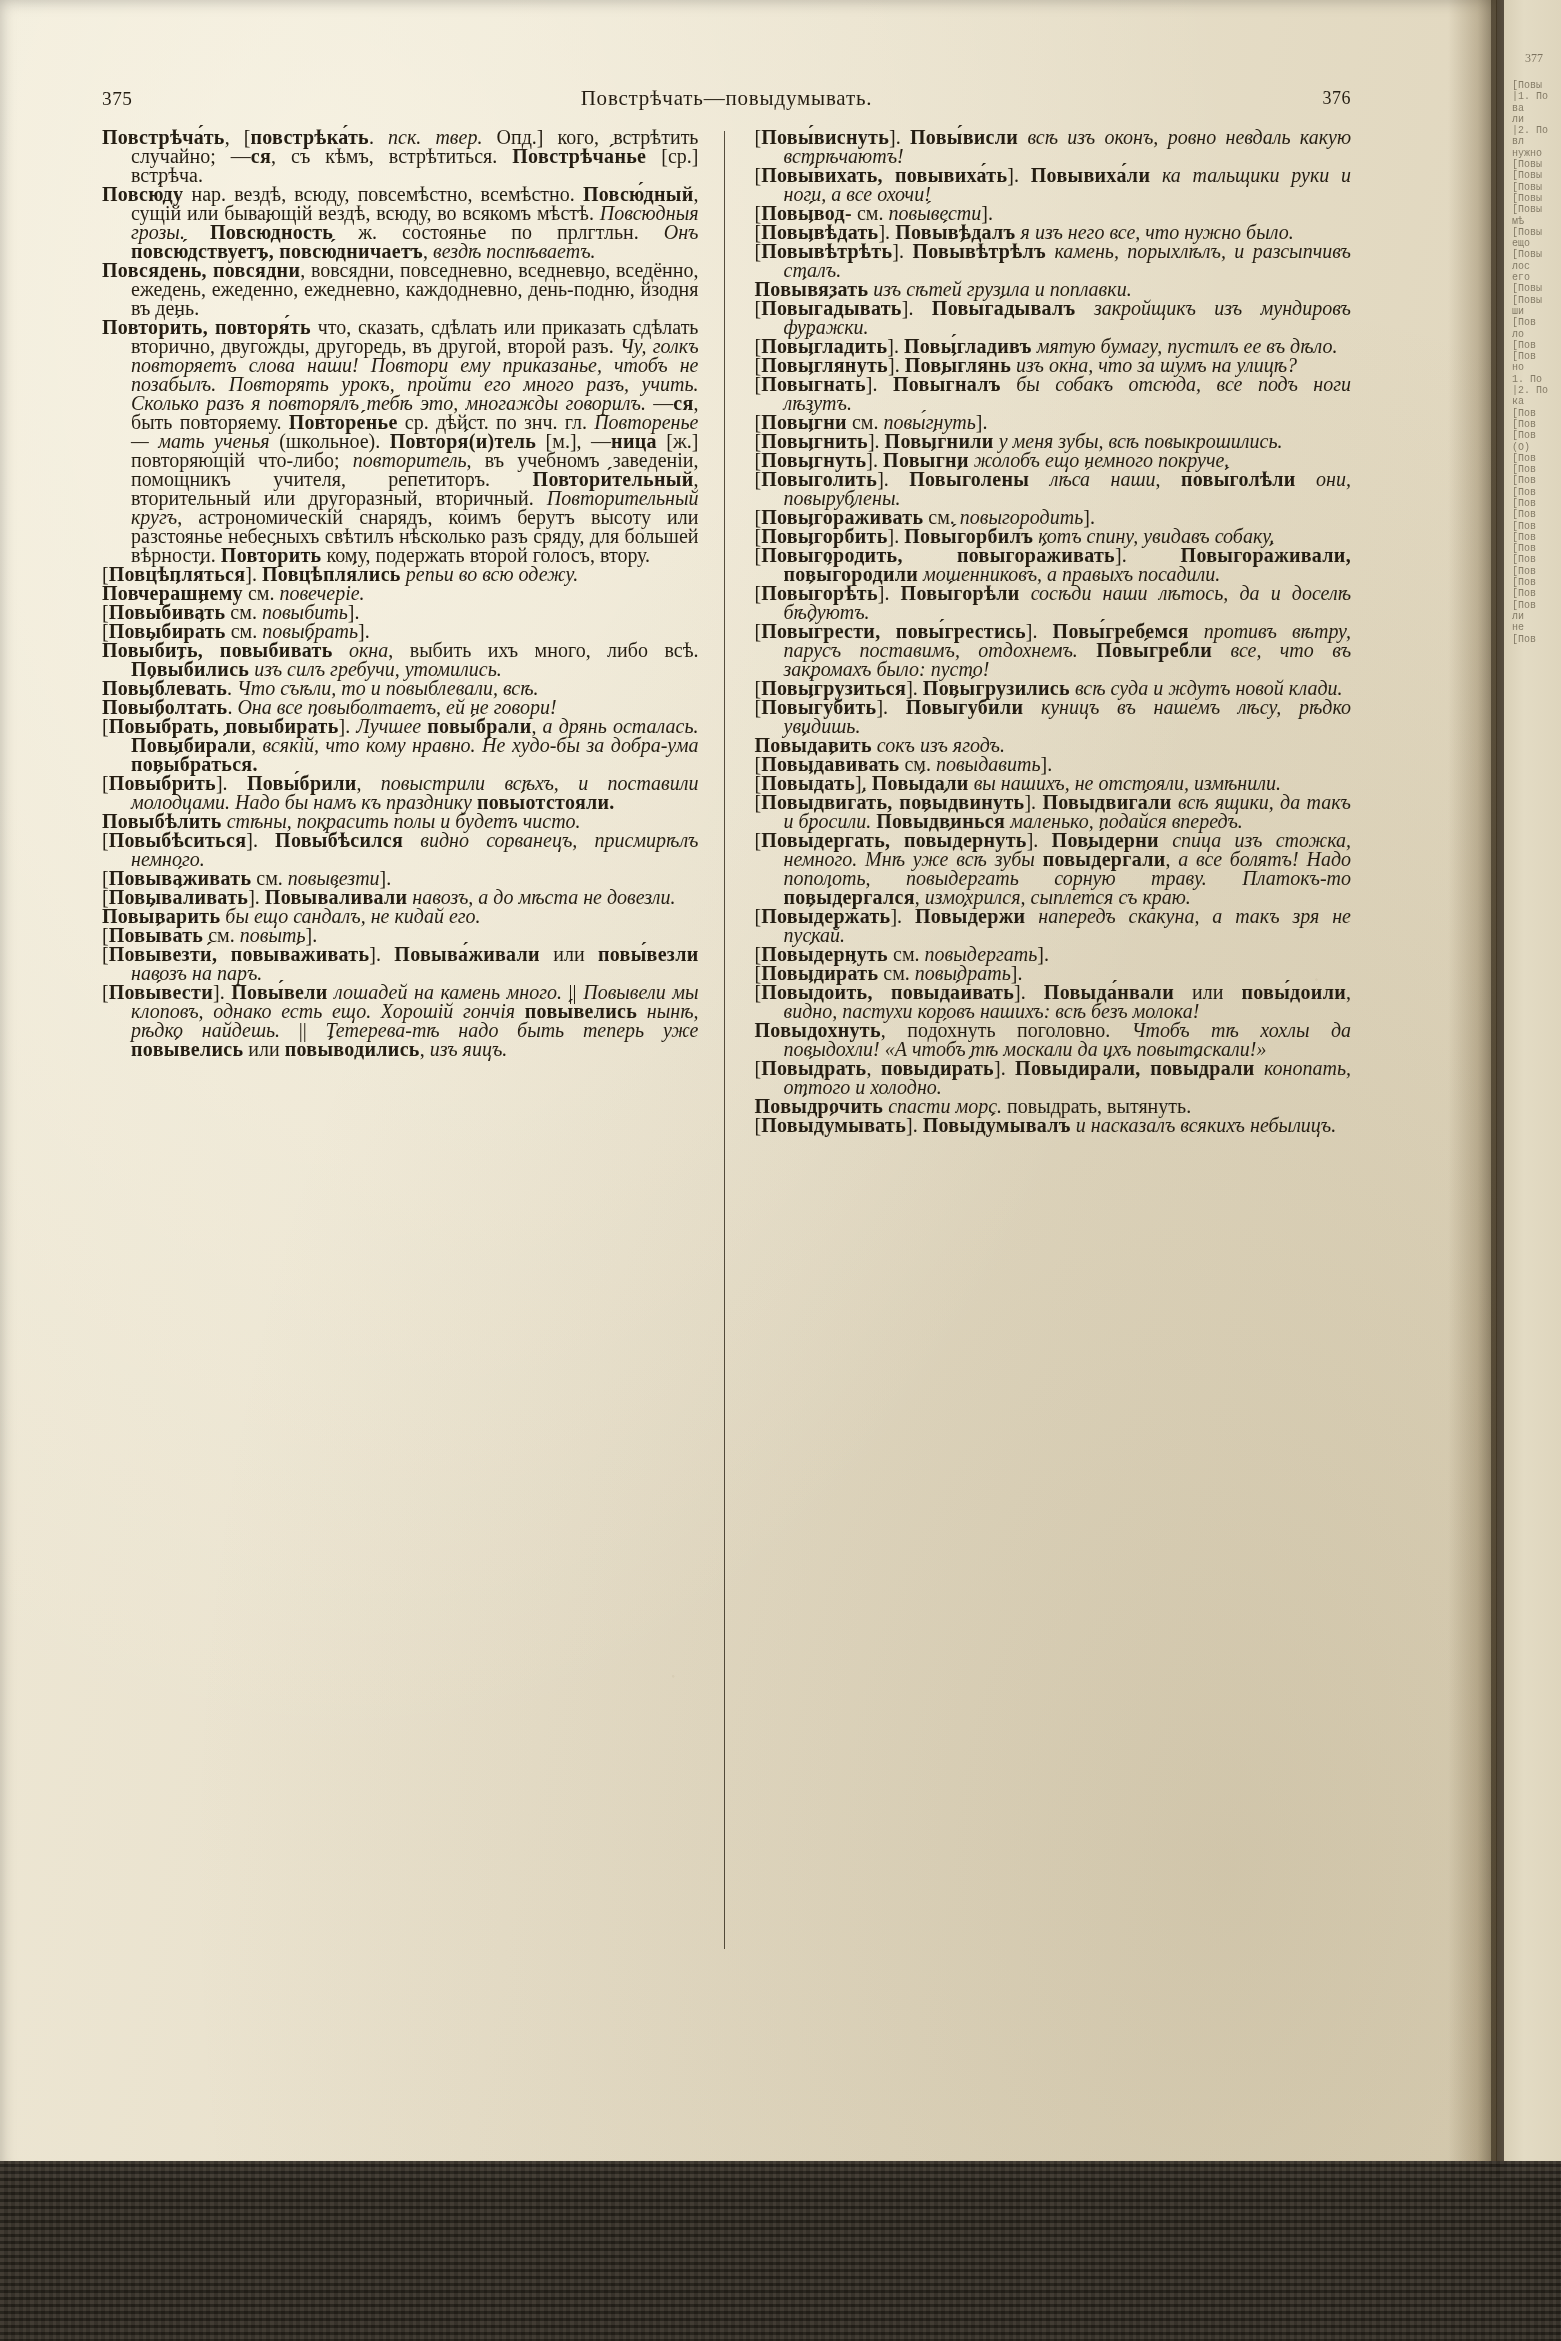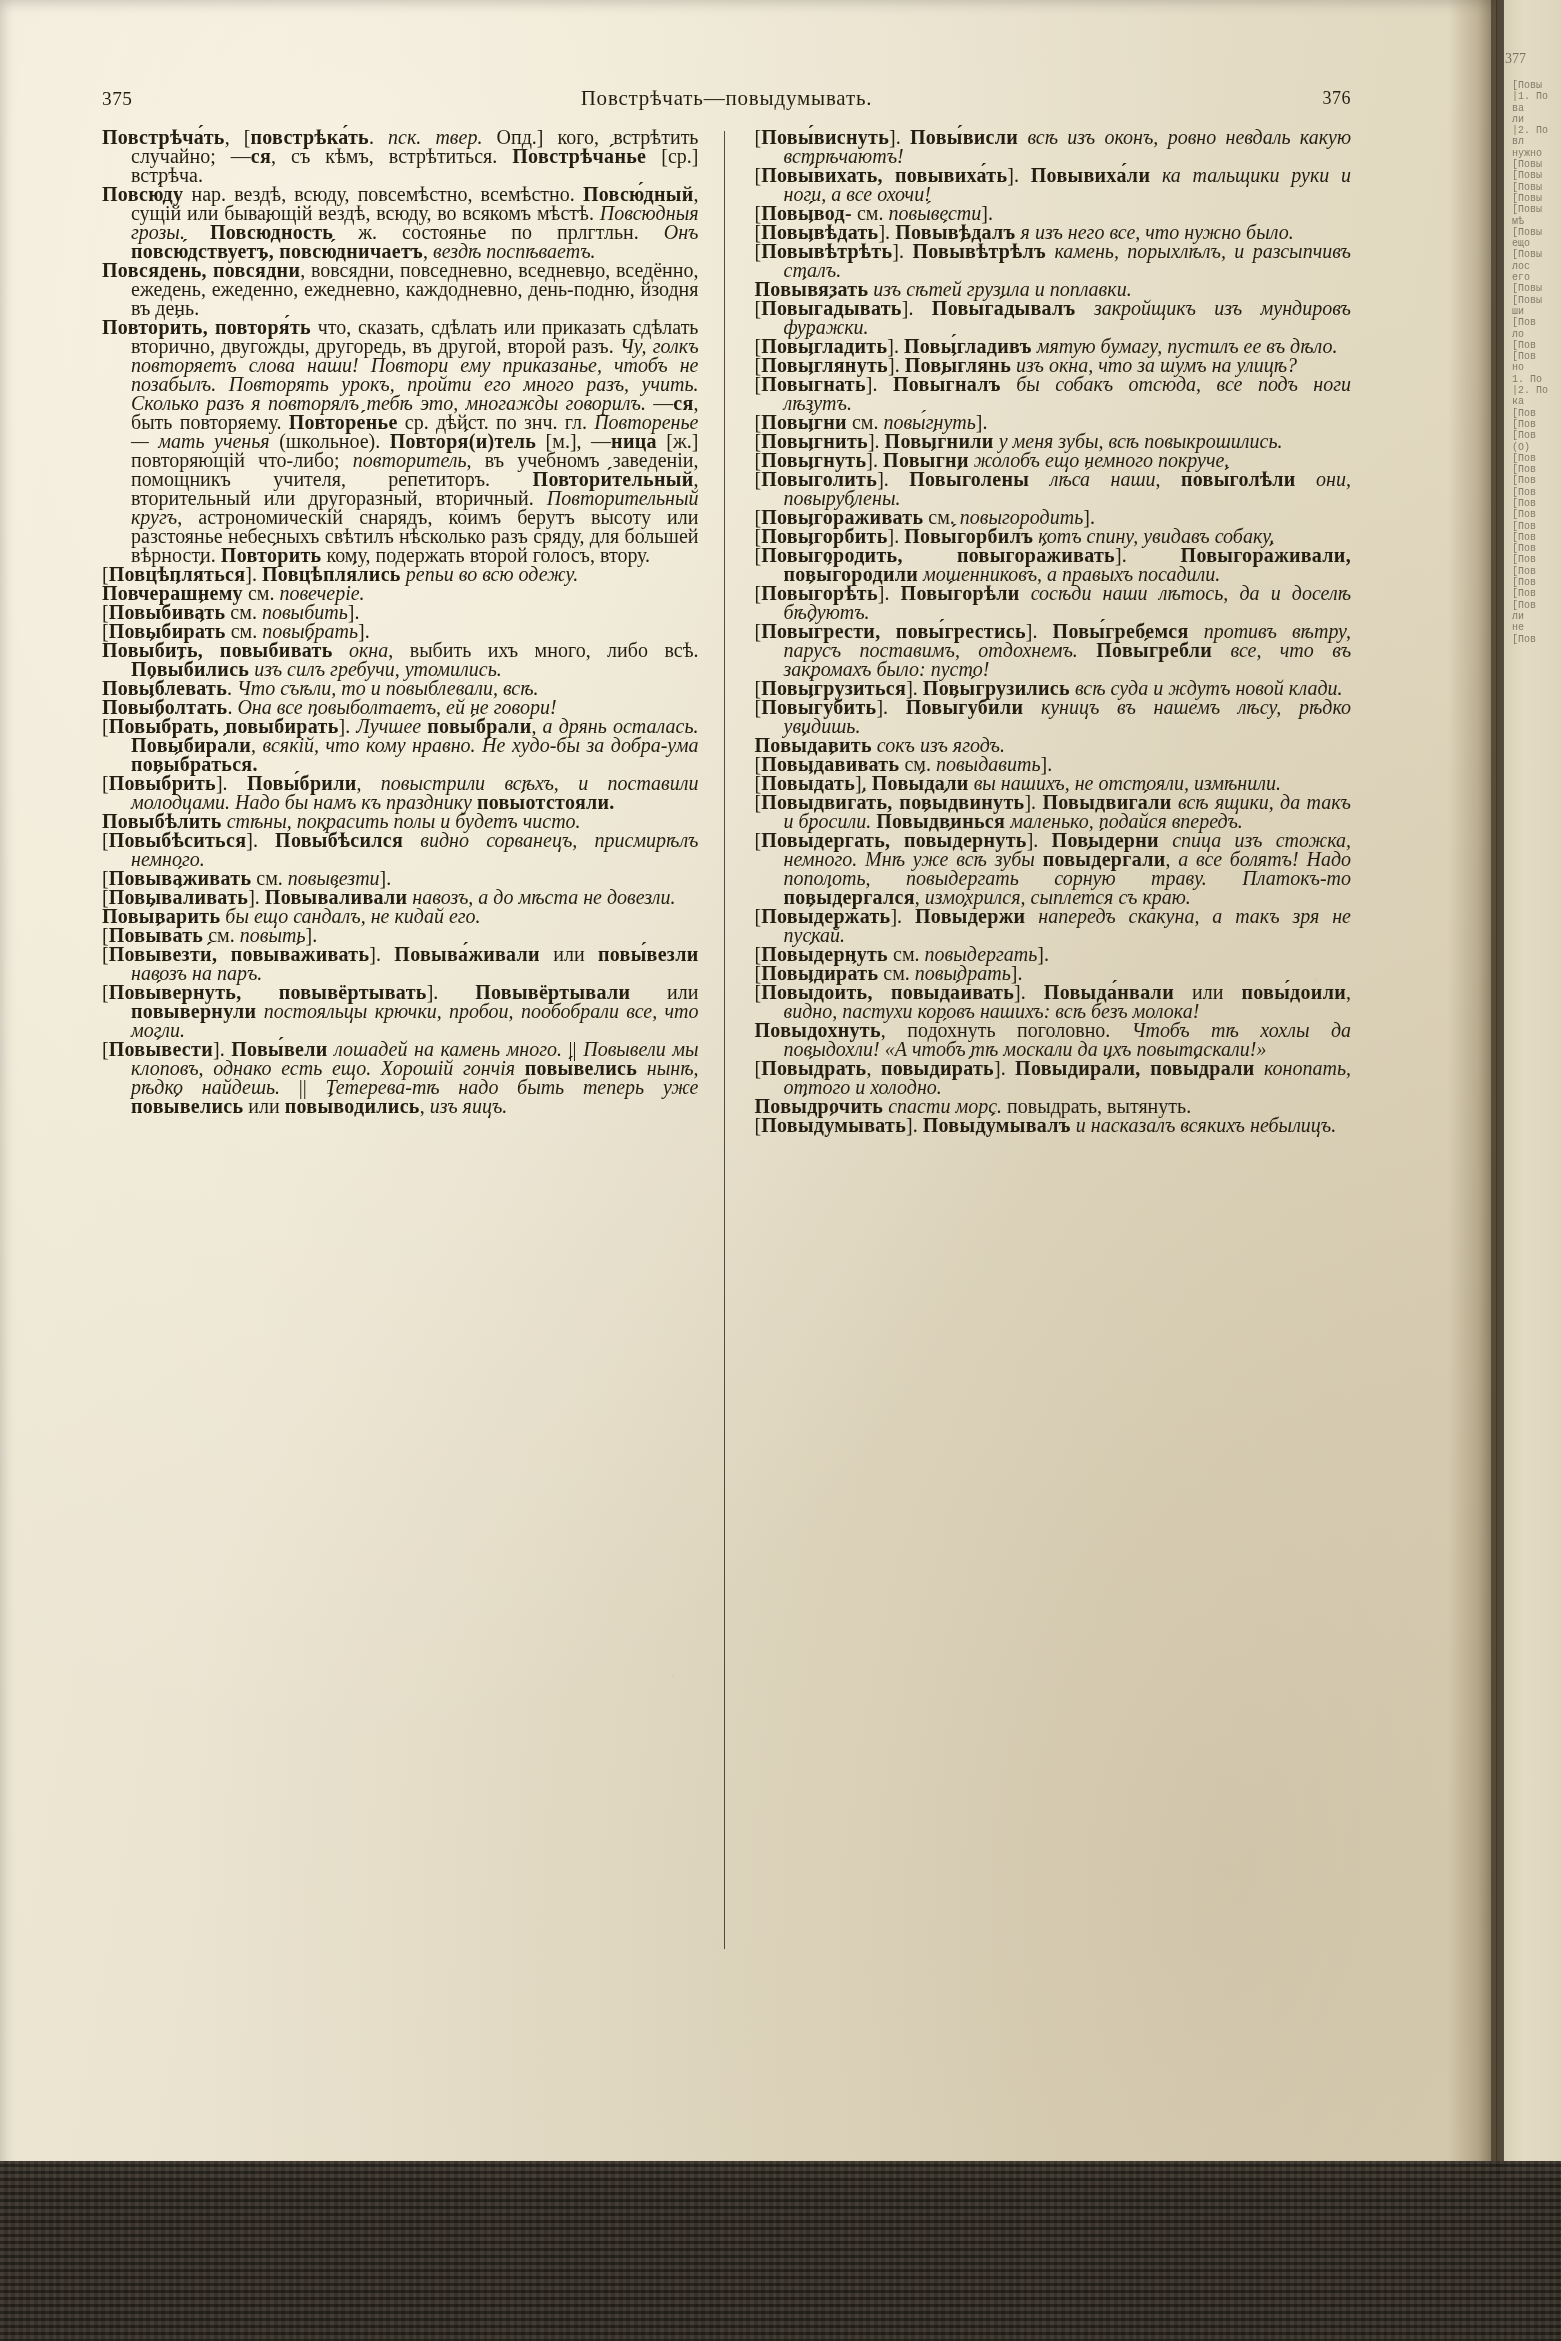--- a/index.html
+++ b/index.html
@@ -176,23 +176,23 @@
     width: 49px;
     font-size: 10px;
     line-height: 11.3px;
     color: rgba(55,45,28,0.55);
     overflow: hidden;
     height: 1984px;
     font-family: Liberation Mono, monospace;
   }
   .ghost-folio {
     position: absolute;
-    left: 1px;
+    left: 21px;
     top: 51px;
-    font-size: 14px;
+    font-size: 12px;
     color: rgba(55,45,28,0.6);
   }
   .ghost-line { white-space: nowrap; overflow: hidden; }
 </style>
 </head>
 <body>
 
 <div id="scan">
 
   <div id="leaf"></div>
@@ -291,21 +291,20 @@
           <p class="entry"><b>Повы́болтать</b>. <i>Она все повыболтаетъ, ей не говори!</i></p>
           <p class="entry">[<b>Повы́брать, повыбира́ть</b>]. <i>Лучшее</i> <b>повы́брали</b>, <i>а дрянь осталась.</i> <b>Повыбира́ли</b>, <i>всякій, что кому нравно. Не худо-бы за добра-ума</i> <b>повы́браться.</b></p>
           <p class="entry">[<b>Повы́брить</b>]. <b>Повы́брили</b>, <i>повыстрили всѣхъ, и поставили молодцами. Надо бы намъ къ празднику</i> <b>повы́отстояли.</b></p>
           <p class="entry"><b>Повыбѣлить</b> <i>стѣны, покрасить полы и будетъ чисто.</i></p>
           <p class="entry">[<b>Повыбѣситься</b>]. <b>Повы́бѣсился</b> <i>видно сорванецъ, присмирѣлъ немного.</i></p>
           <p class="entry">[<b>Повыва́живать</b> см. <i>повывезти</i>].</p>
           <p class="entry">[<b>Повыва́ливать</b>]. <b>Повыва́ливали</b> <i>навозъ, а до мѣста не довезли.</i></p>
           <p class="entry"><b>Повы́варить</b> <i>бы ещо сандалъ, не кидай его.</i></p>
           <p class="entry">[<b>Повы́вать</b> см. <i>повыть</i>].</p>
           <p class="entry">[<b>Повывезти́, повыва́живать</b>]. <b>Повыва́живали</b> или <b>повы́везли</b> <i>навозъ на паръ.</i></p>
-          <p class="entry">[<b>Повы́вернуть, повывёртывать</b>]. <b>Повывёртывали</b> или <b>повывернули</b> <i>постояльцы крючки, пробои, пообобрали все, что могли.</i></p>
           <p class="entry">[<b>Повы́вести</b>]. <b>Повы́вели</b> <i>лошадей на камень много.</i> || <i>Повывели мы клоповъ, однако есть ещо. Хорошій гончія</i> <b>повы́велись</b> <i>нынѣ, рѣдко найдешь.</i> || <i>Тетерева-тѣ надо быть теперь уже</i> <b>повы́велись</b> или <b>повы́водились</b>, <i>изъ яицъ.</i></p>
         </div>
       <div id="rule"></div>
       <div class="col right" id="col-right">
           <p class="entry">[<b>Повы́виснуть</b>]. <b>Повы́висли</b> <i>всѣ изъ оконъ, ровно невдаль какую встрѣчаютъ!</i></p>
           <p class="entry">[<b>Повы́вихать, повывиха́ть</b>]. <b>Повывиха́ли</b> <i>ка тальщики руки и ноги, а все охочи!</i></p>
           <p class="entry">[<b>Повы́вод-</b> см. <i>повы́вести</i>].</p>
           <p class="entry">[<b>Повы́вѣдать</b>]. <b>Повы́вѣдалъ</b> <i>я изъ него все, что нужно было.</i></p>
           <p class="entry">[<b>Повы́вѣтрѣть</b>]. <b>Повы́вѣтрѣлъ</b> <i>камень, порыхлѣлъ, и разсыпчивъ сталъ.</i></p>
           <p class="entry"><b>Повы́вязать</b> <i>изъ сѣтей грузила и поплавки.</i></p>

